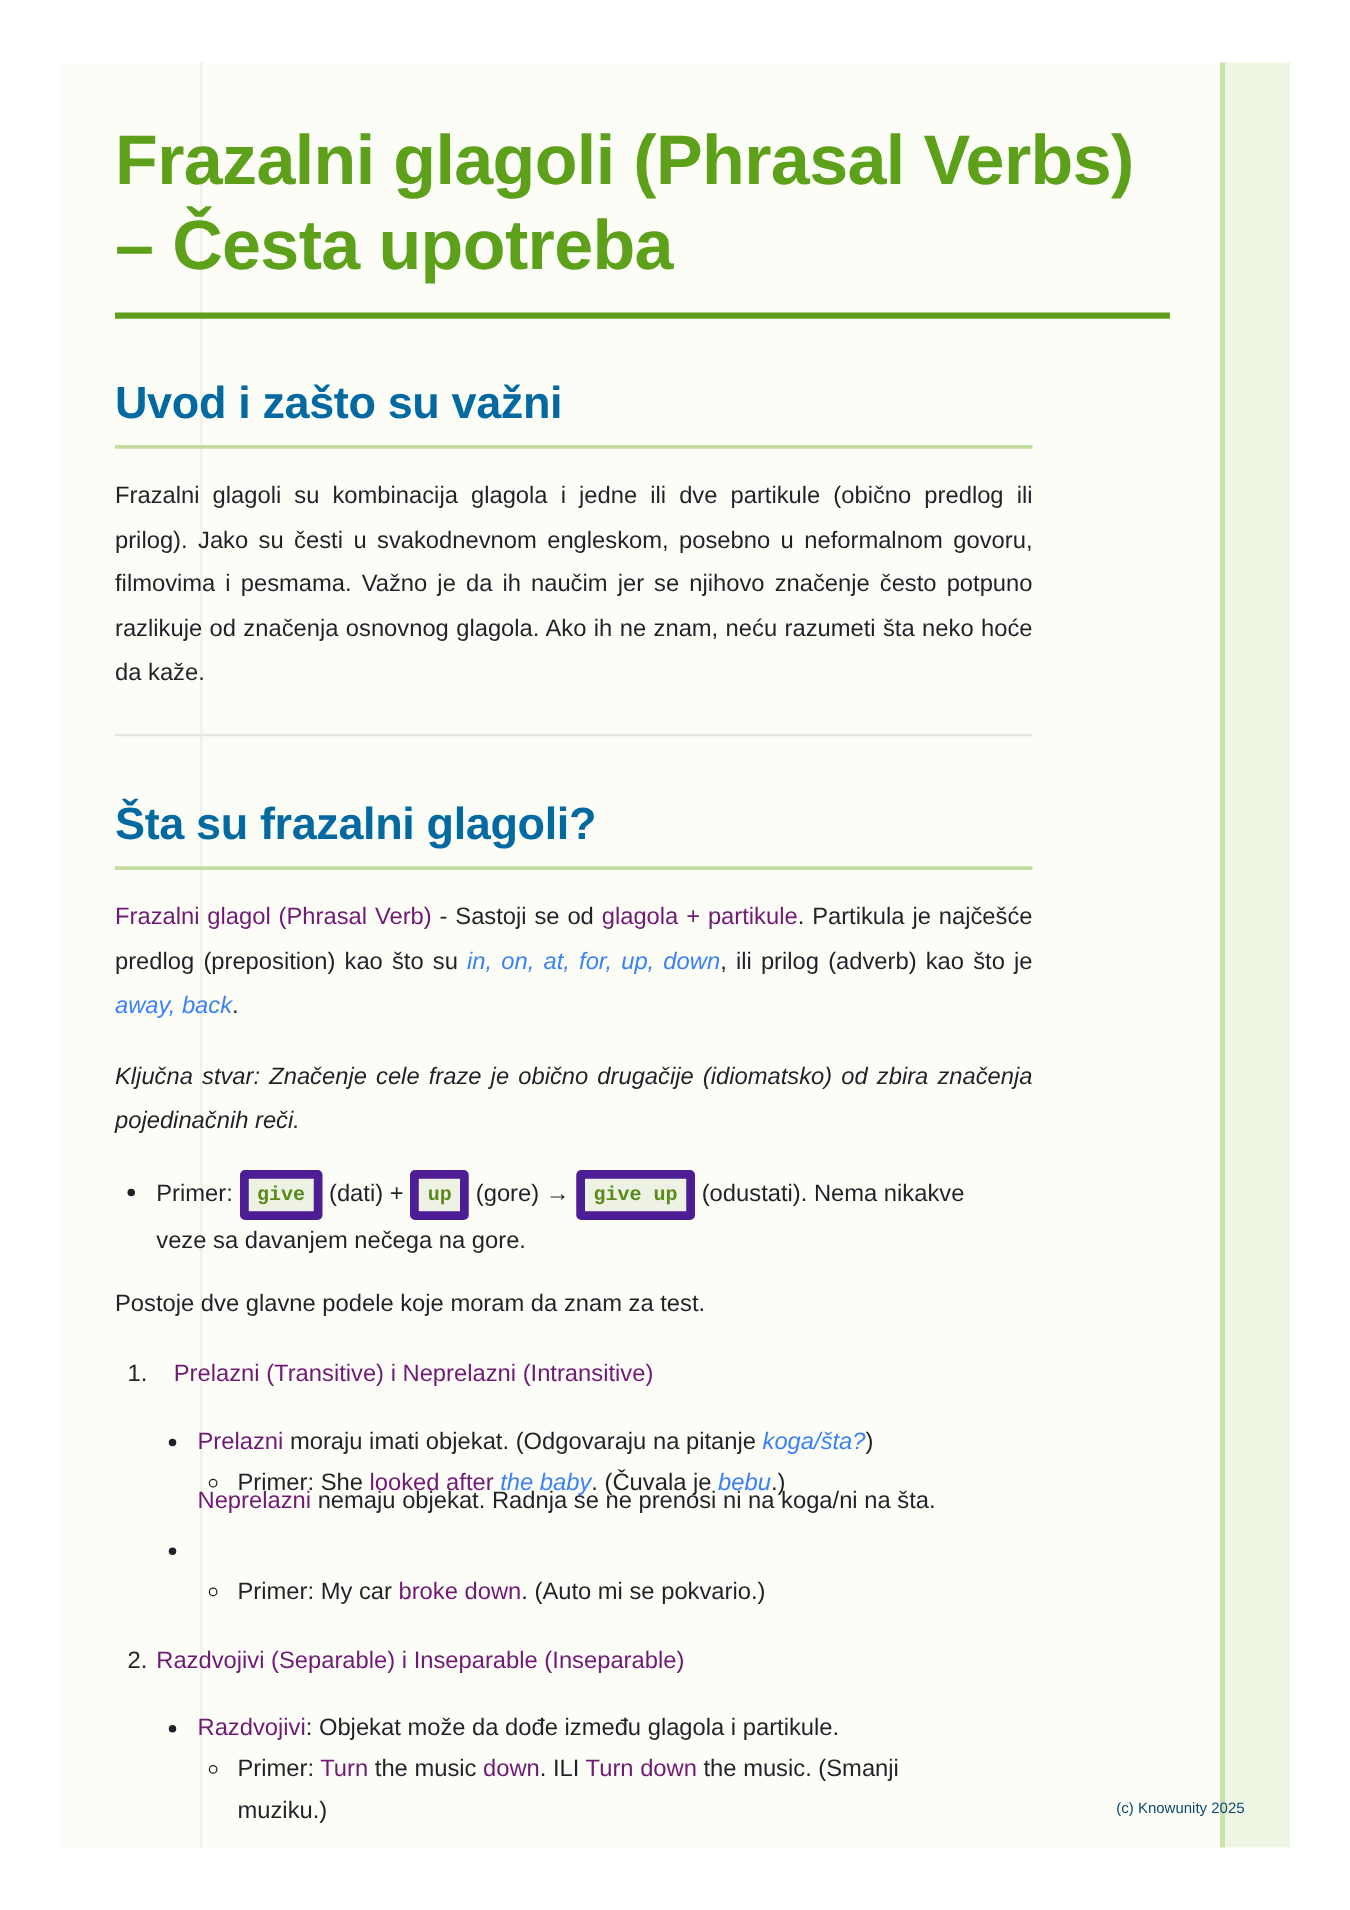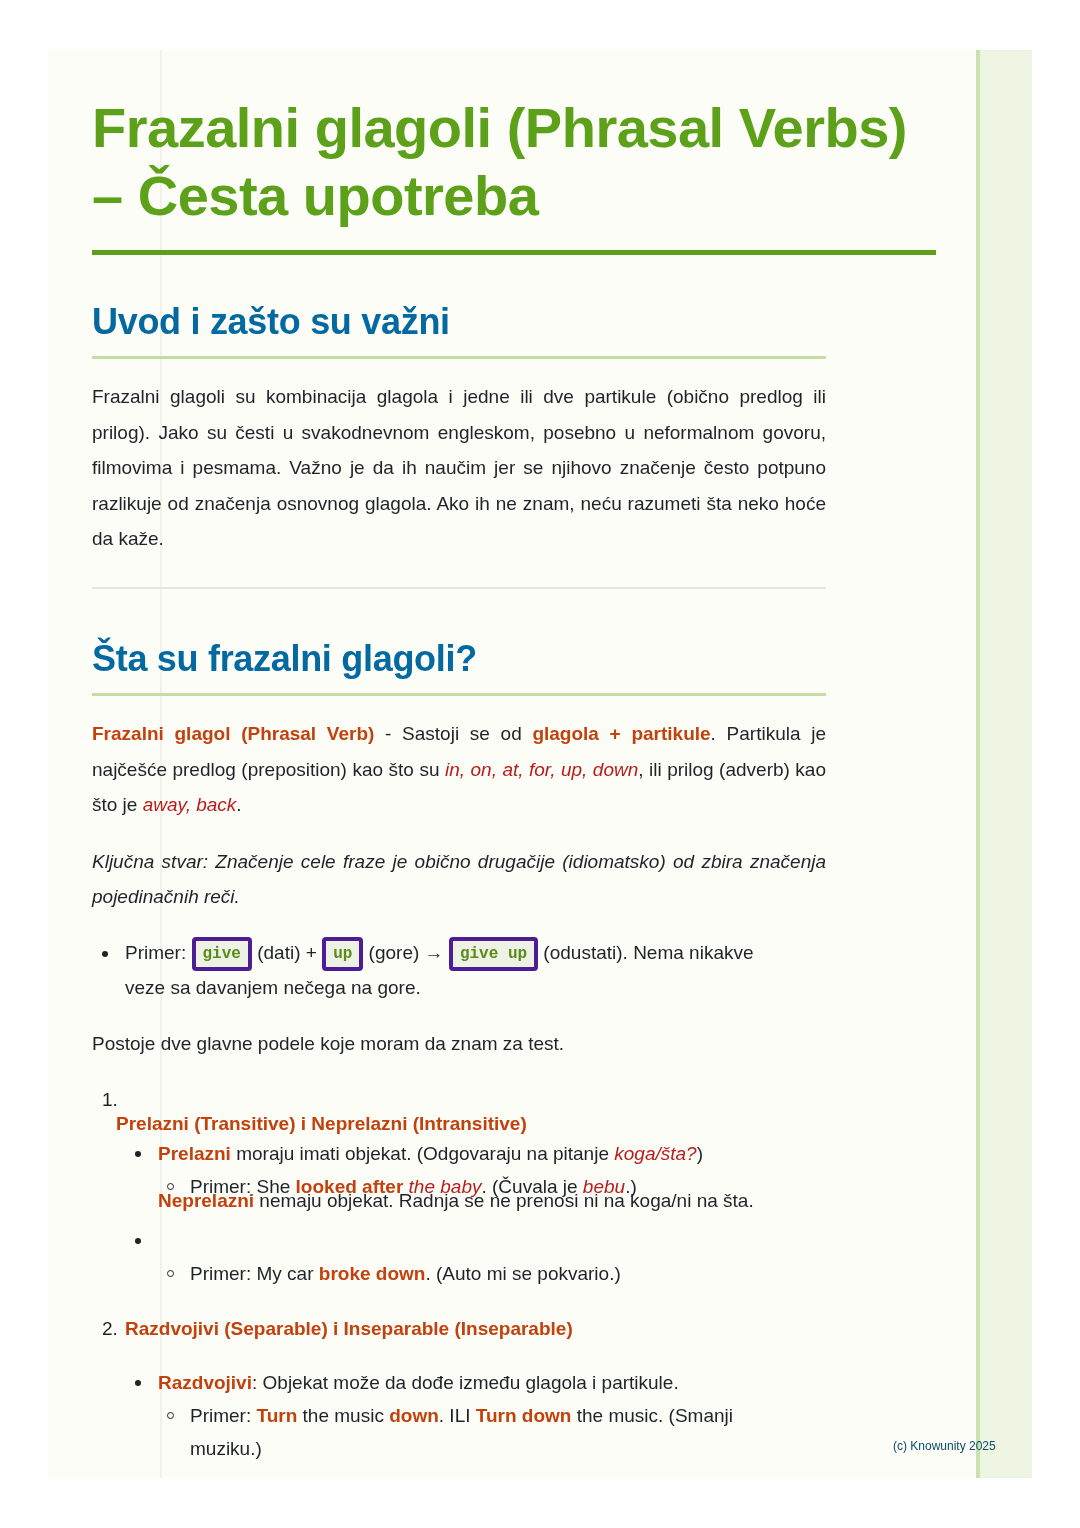--- a/index.html
+++ b/index.html
@@ -14,25 +14,25 @@
   .content { position: absolute; left: 44px; top: 0; width: 844px; }
   h1 { margin: 0; position: absolute; top: 44px; left: 0; width: 844px;
        font-size: 56px; line-height: 68px; font-weight: 700; color: #5da01a;
        letter-spacing: -0.5px; }
   .title-rule { position: absolute; top: 200px; left: 0; width: 844px; height: 5px; background: #5f9e1c; }
   .col { position: absolute; left: 0; width: 734px; }
   h2 { margin: 0; font-size: 36px; line-height: 44px; font-weight: 700; color: #0369a1; letter-spacing: -0.3px; }
   .h2-rule { height: 3px; background: #c4dea0; margin-top: 12px; }
   p { margin: 0; font-size: 19px; line-height: 35.5px; text-align: justify; color: #1f2328; }
   .hr { height: 2px; background: #e6e6df; }
-  b { font-weight: 700; color: #c2410c; }
-  i { font-style: italic; color: #b91c1c; }
+  b { font-weight: 400; color: #701a75; }
+  i { font-style: italic; color: #3b82f6; }
   .code { display: inline-block; font-family: "Liberation Mono", "DejaVu Sans Mono", monospace;
           font-weight: 700; font-size: 16px; color: #5a8a1a; background: #eef2e4;
-          border: 4px solid #4c1d95; border-radius: 4px; padding: 2px 7px; line-height: 22px;
+          border: 7px solid #4c1d95; border-radius: 4px; padding: 2px 7px; line-height: 22px;
           vertical-align: middle; }
   .li { position: absolute; font-size: 19px; line-height: 33px; color: #1f2328; }
   .dot { position: absolute; width: 6px; height: 6px; border-radius: 50%; background: #1f2328; }
   .ring { position: absolute; width: 5px; height: 5px; border-radius: 50%; border: 1.6px solid #1f2328; }
   .num { position: absolute; font-size: 19px; line-height: 33px; color: #1f2328; }
   .footer { position: absolute; left: 845px; top: 1389px; font-size: 12px; color: #0c4a6e; }
 </style>
 </head>
 <body>
 
@@ -60,21 +60,21 @@
 
     <div class="dot" style="left:10px; top:901px;"></div>
     <div class="li" style="left:33px; top:886px; width:700px;">
       <div><span>Primer: </span><span class="code">give</span><span> (dati) + </span><span class="code">up</span><span> (gore) → </span><span class="code">give up</span><span> (odustati). Nema nikakve</span></div>
       <div>veze sa davanjem nečega na gore.</div>
     </div>
 
     <div class="li" style="left:0; top:977px;">Postoje dve glavne podele koje moram da znam za test.</div>
 
     <div class="num" style="left:10px; top:1033px;">1.</div>
-    <div class="li" style="left:24px; top:1033px;margin-top:24px;"><b>Prelazni (Transitive) i Neprelazni (Intransitive)</b></div>
+    <div class="li" style="left:47px; top:1033px;"><b>Prelazni (Transitive) i Neprelazni (Intransitive)</b></div>
 
     <div class="dot" style="left:43px; top:1101px;"></div>
     <div class="li" style="left:66px; top:1087px; width:680px;"><b>Prelazni</b><span> moraju imati objekat. (Odgovaraju na pitanje </span><i>koga/šta?</i><span>)</span></div>
     <div class="ring" style="left:75px; top:1133px;"></div>
     <div class="li" style="left:98px; top:1120px; width:650px;"><span>Primer: She </span><b>looked after</b><span> </span><i>the baby</i><span>. (Čuvala je </span><i>bebu</i><span>.)</span></div>
 
     <div class="dot" style="left:43px; top:1188px;"></div>
     <div class="li" style="left:66px; top:1134px; width:680px;"><b>Neprelazni</b><span> nemaju objekat. Radnja se ne prenosi ni na koga/ni na šta.</span></div>
     <div class="ring" style="left:75px; top:1220px;"></div>
     <div class="li" style="left:98px; top:1207px; width:650px;"><span>Primer: My car </span><b>broke down</b><span>. (Auto mi se pokvario.)</span></div>

